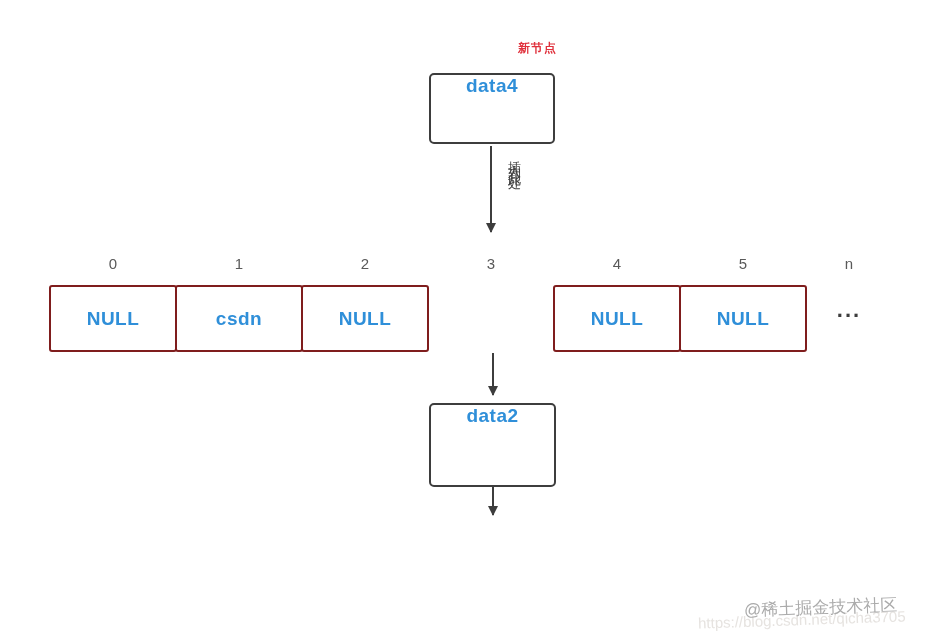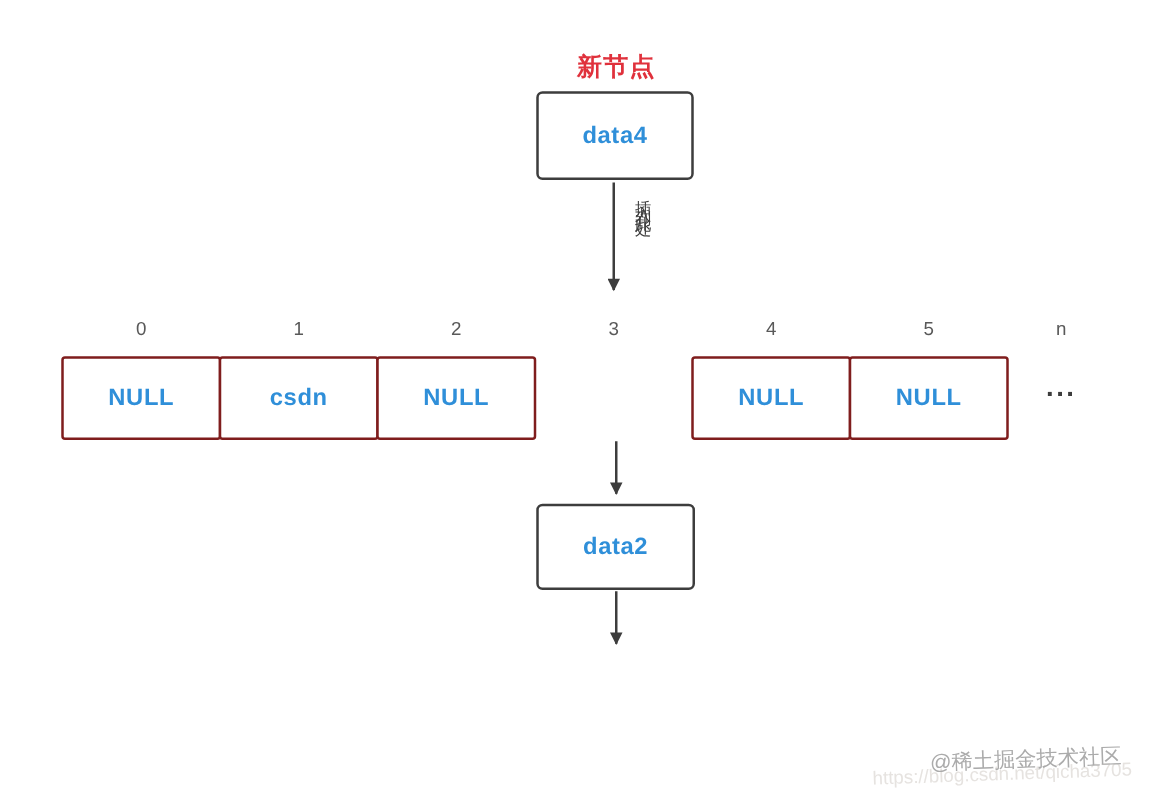--- a/index.html
+++ b/index.html
@@ -18,42 +18,42 @@
   svg.arrows {
     position: absolute;
     left: 0; top: 0;
     width: 928px; height: 641px;
     pointer-events: none;
   }
   .red-label {
     position: absolute;
     left: 429px; top: 40px;
     width: 128px;
-    text-align: center;
+    text-align: right;
     color: #e0313c;
-    font-size: 20px;
+    font-size: 12px;
     font-weight: 600;
     letter-spacing: 1px;
   }
   .node {
     position: absolute;
     background: #ffffff;
     border: 2px solid #3d3d3d;
     border-radius: 5px;
     display: flex;
-    align-items: center;
+    align-items: flex-start;
     justify-content: center;
     box-sizing: border-box;
     color: #2f8fd9;
     font-size: 19px;
     font-weight: 600;
     letter-spacing: 0.5px;
   }
   .node-data4 { left: 429px; top: 73px;  width: 126px; height: 71px; }
-  .node-data2 { left: 429px; top: 403px; width: 127px; height: 69px; }
+  .node-data2 { left: 429px; top: 403px; width: 127px; height: 84px; }
   .node-data3 { left: 429px; top: 523px; width: 127px; height: 71px; }
   .vtext {
     position: absolute;
     left: 505px; top: 150px;
     height: 96px;
     writing-mode: vertical-rl;
     text-orientation: upright;
     letter-spacing: 4px;
     font-size: 13px;
     color: #3d3d3d;

